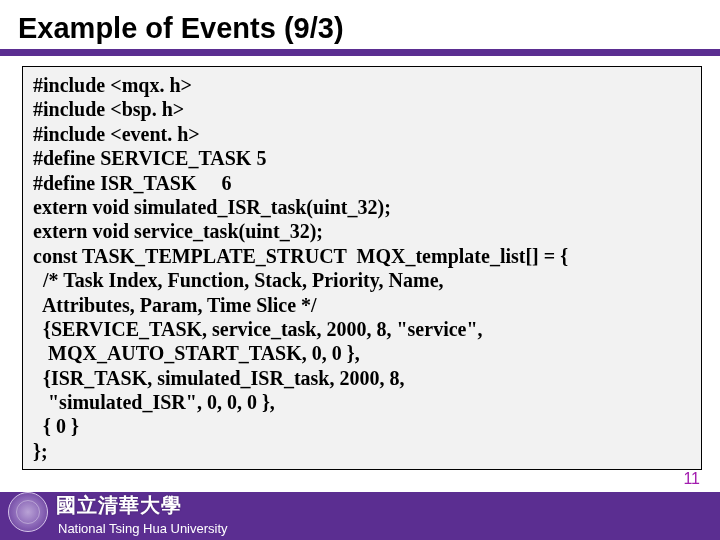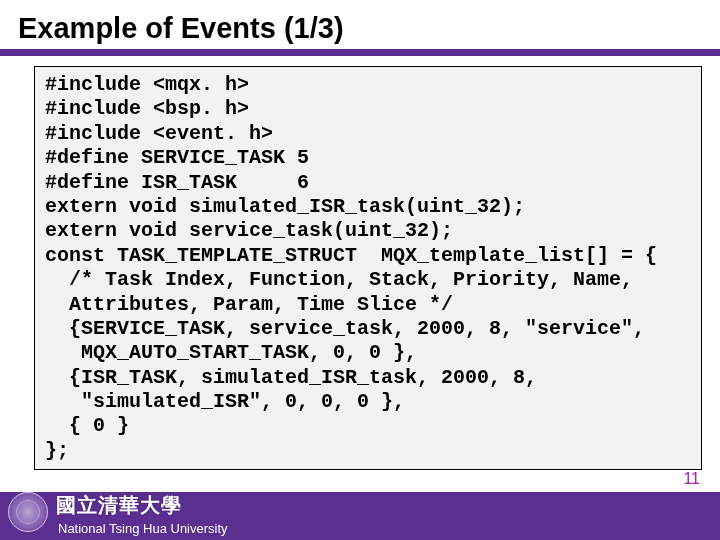--- a/index.html
+++ b/index.html
@@ -21,25 +21,25 @@
     font-weight: bold;
     color: #000;
     padding: 12px 0 4px 18px;
   }
   .title-underline {
     height: 7px;
     background: #5b2e91;
     margin: 0 0 10px 0;
   }
   .code-box {
-    margin: 0 18px 0 34px;
+    margin: 0 18px 0 22px;
     border: 1.5px solid #000;
     background: #f2f2f2;
     padding: 6px 10px 6px 10px;
-    font-family: Liberation Mono, monospace;
+    font-family: Liberation Serif, serif;
     font-size: 20px;
     font-weight: bold;
     line-height: 1.22;
     white-space: pre;
     color: #000;
   }
   .footer {
     position: absolute;
     left: 0;
     bottom: 0;
@@ -88,21 +88,21 @@
     bottom: 52px;
     font-size: 16px;
     color: #a21caf;
   }
 </style>
 </head>
 <body>
 
 <div class="slide">
 
-  <div class="title">Example of Events (1/3)</div>
+  <div class="title">Example of Events (9/3)</div>
 
   <div class="title-underline"></div>
 
   <div class="code-box">#include &lt;mqx. h&gt;
 #include &lt;bsp. h&gt;
 #include &lt;event. h&gt;
 #define SERVICE_TASK 5
 #define ISR_TASK     6
 extern void simulated_ISR_task(uint_32);
 extern void service_task(uint_32);

